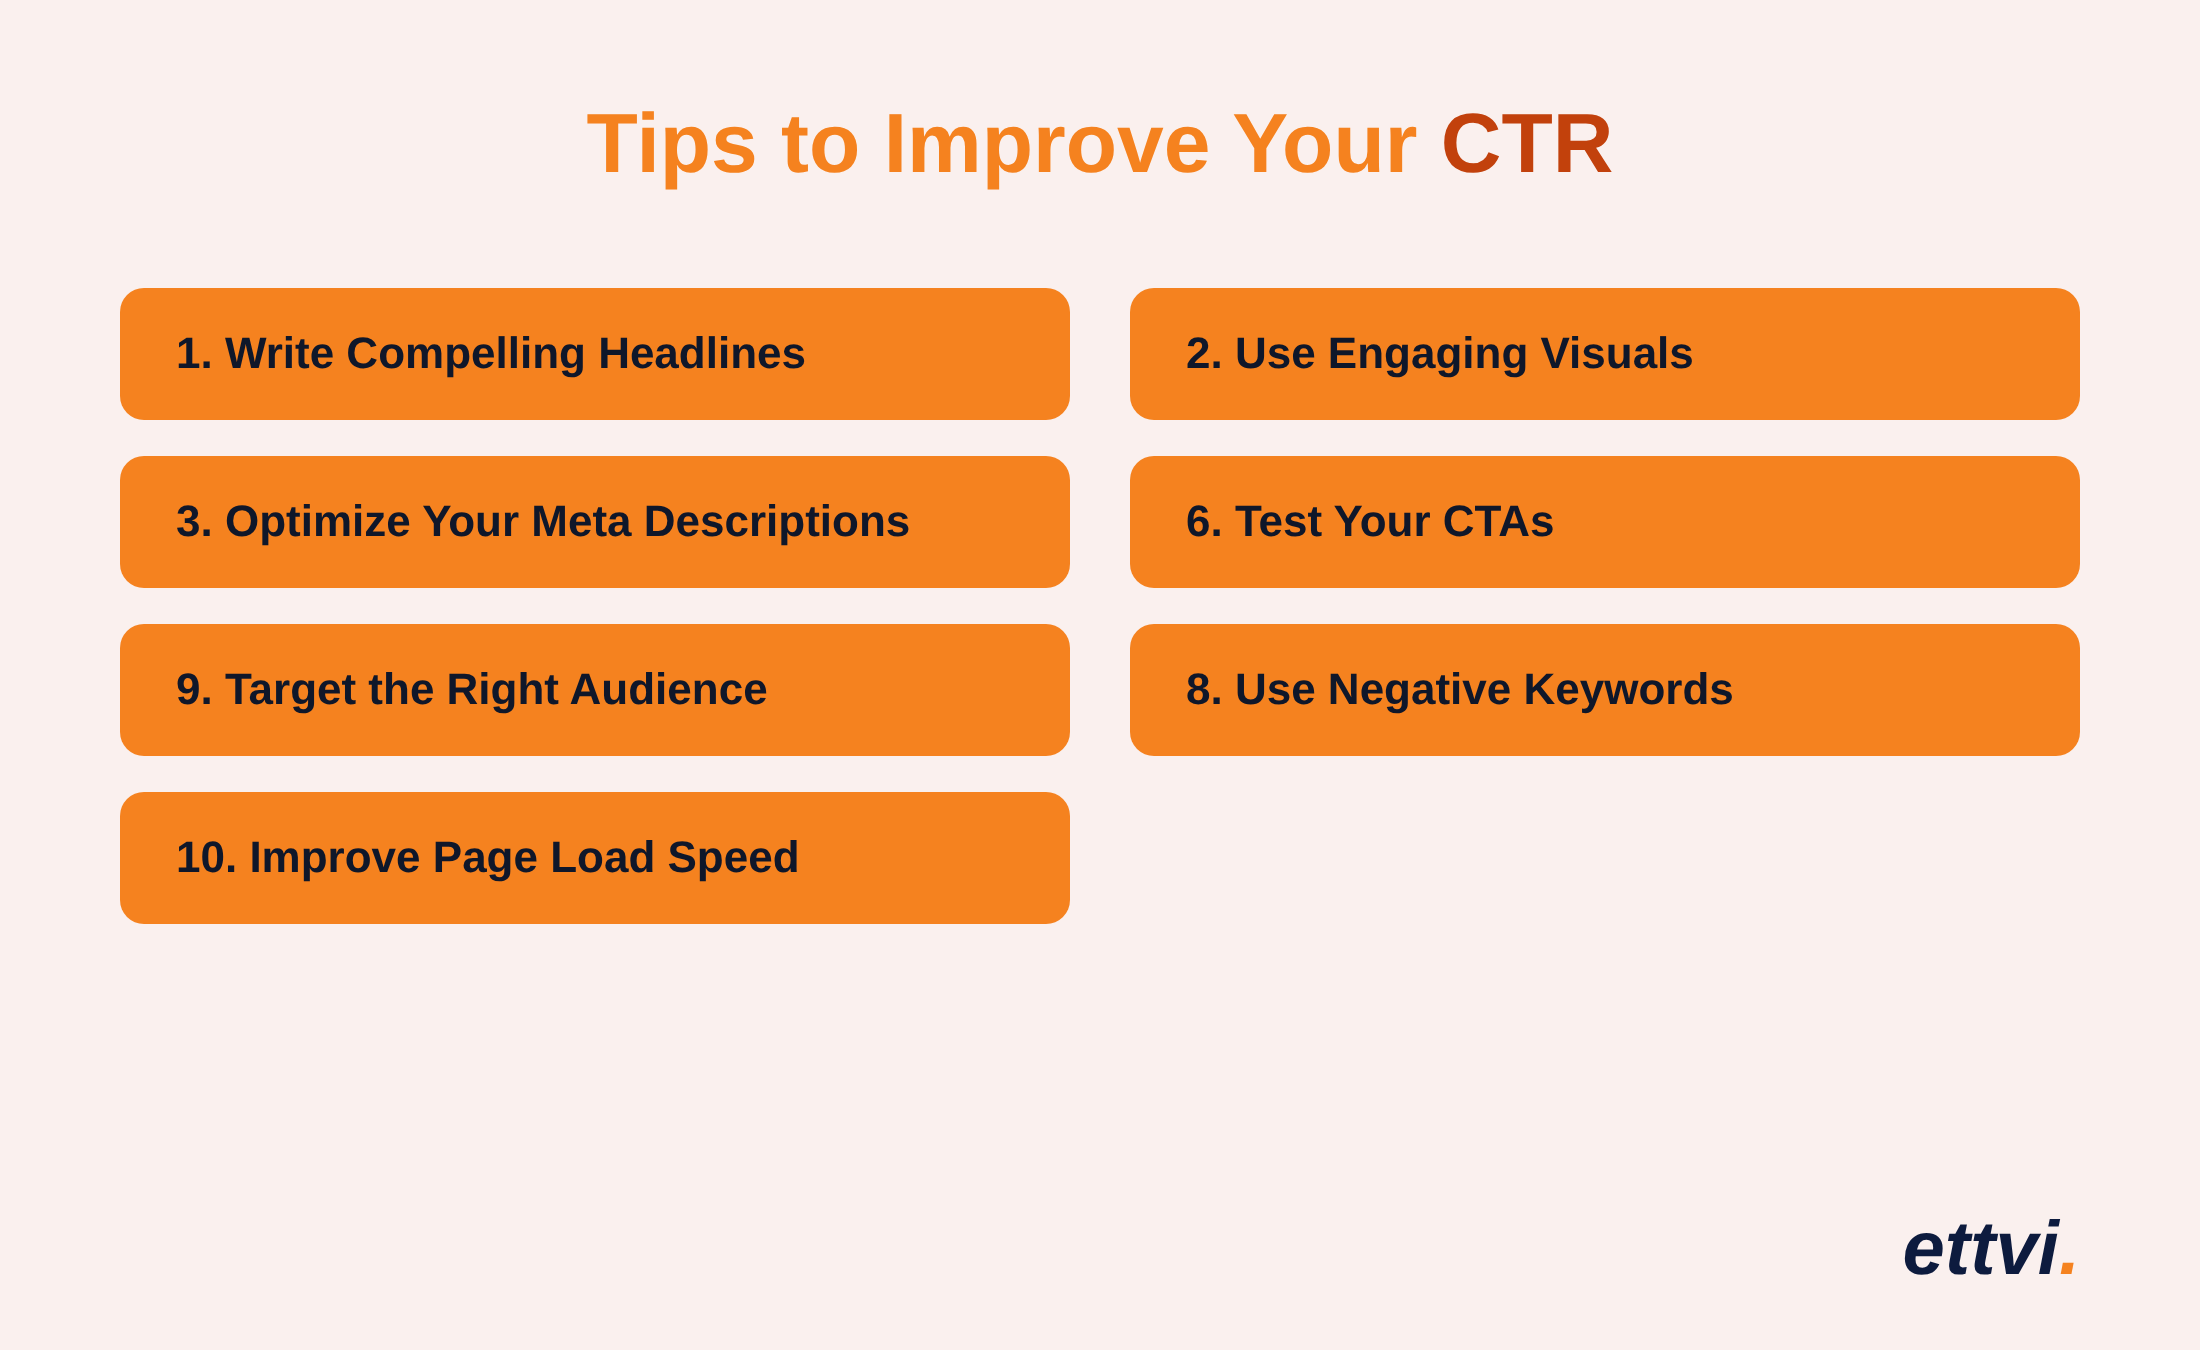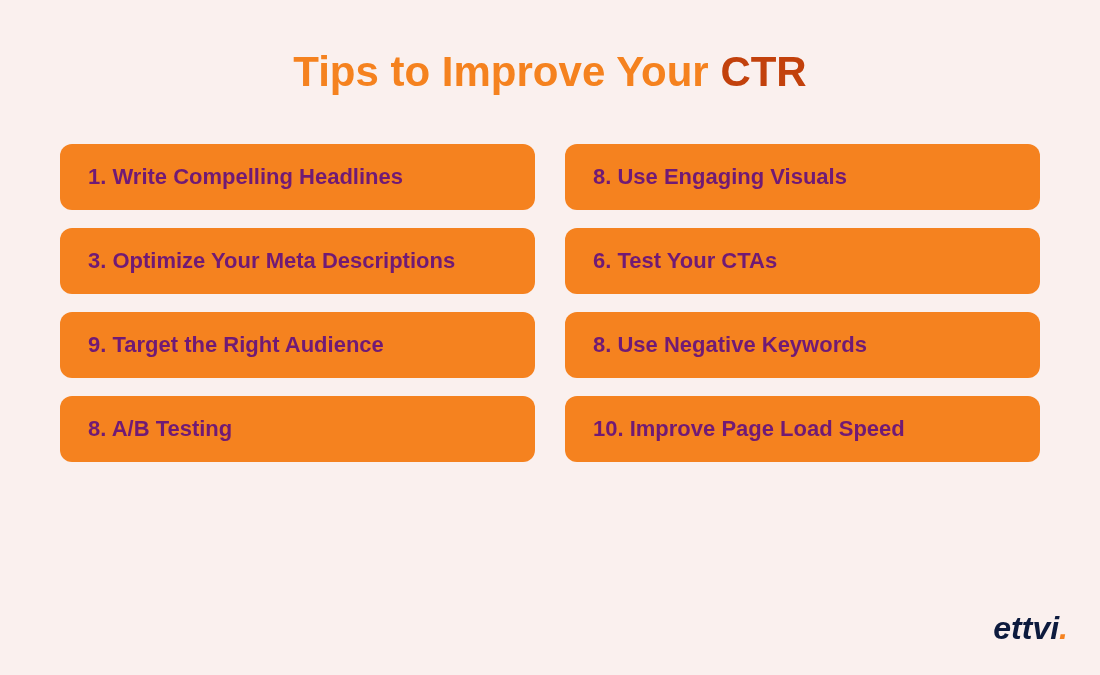--- a/index.html
+++ b/index.html
@@ -46,29 +46,29 @@
       background-color: #f5821f;
       border-radius: 12px;
       padding: 20px 28px;
       display: flex;
       align-items: center;
     }
 
     .tip-card span {
       font-size: 22px;
       font-weight: 700;
-      color: #701a75;
+      color: #0f172a;
       white-space: nowrap;
     }
 
     .brand {
       position: absolute;
       bottom: 28px;
-      right: 32px;
-      font-size: 32px;
+      right: 60px;
+      font-size: 38px;
       font-weight: 900;
       color: #0d1b3e;
       font-style: italic;
     }
 
     .brand .dot {
       color: #f5821f;
     }
   </style>
 </head>
@@ -80,37 +80,34 @@
     <span> </span>
     <span style="color:#c2410c;">CTR</span>
   </h1>
 </div>
 
 <div class="grid-container">
   <div class="tip-card">
     <span>1. Write Compelling Headlines</span>
   </div>
   <div class="tip-card">
-    <span>8. Use Engaging Visuals</span>
+    <span>2. Use Engaging Visuals</span>
   </div>
   <div class="tip-card">
     <span>3. Optimize Your Meta Descriptions</span>
   </div>
   <div class="tip-card">
     <span>6. Test Your CTAs</span>
   </div>
   <div class="tip-card">
     <span>9. Target the Right Audience</span>
   </div>
   <div class="tip-card">
     <span>8. Use Negative Keywords</span>
   </div>
   <div class="tip-card">
-    <span>8. A/B Testing</span>
-  </div>
-  <div class="tip-card">
     <span>10. Improve Page Load Speed</span>
   </div>
 </div>
 
 <div class="brand">
   <span>ettvi</span><span class="dot">.</span>
 </div>
 
 </body></html>

